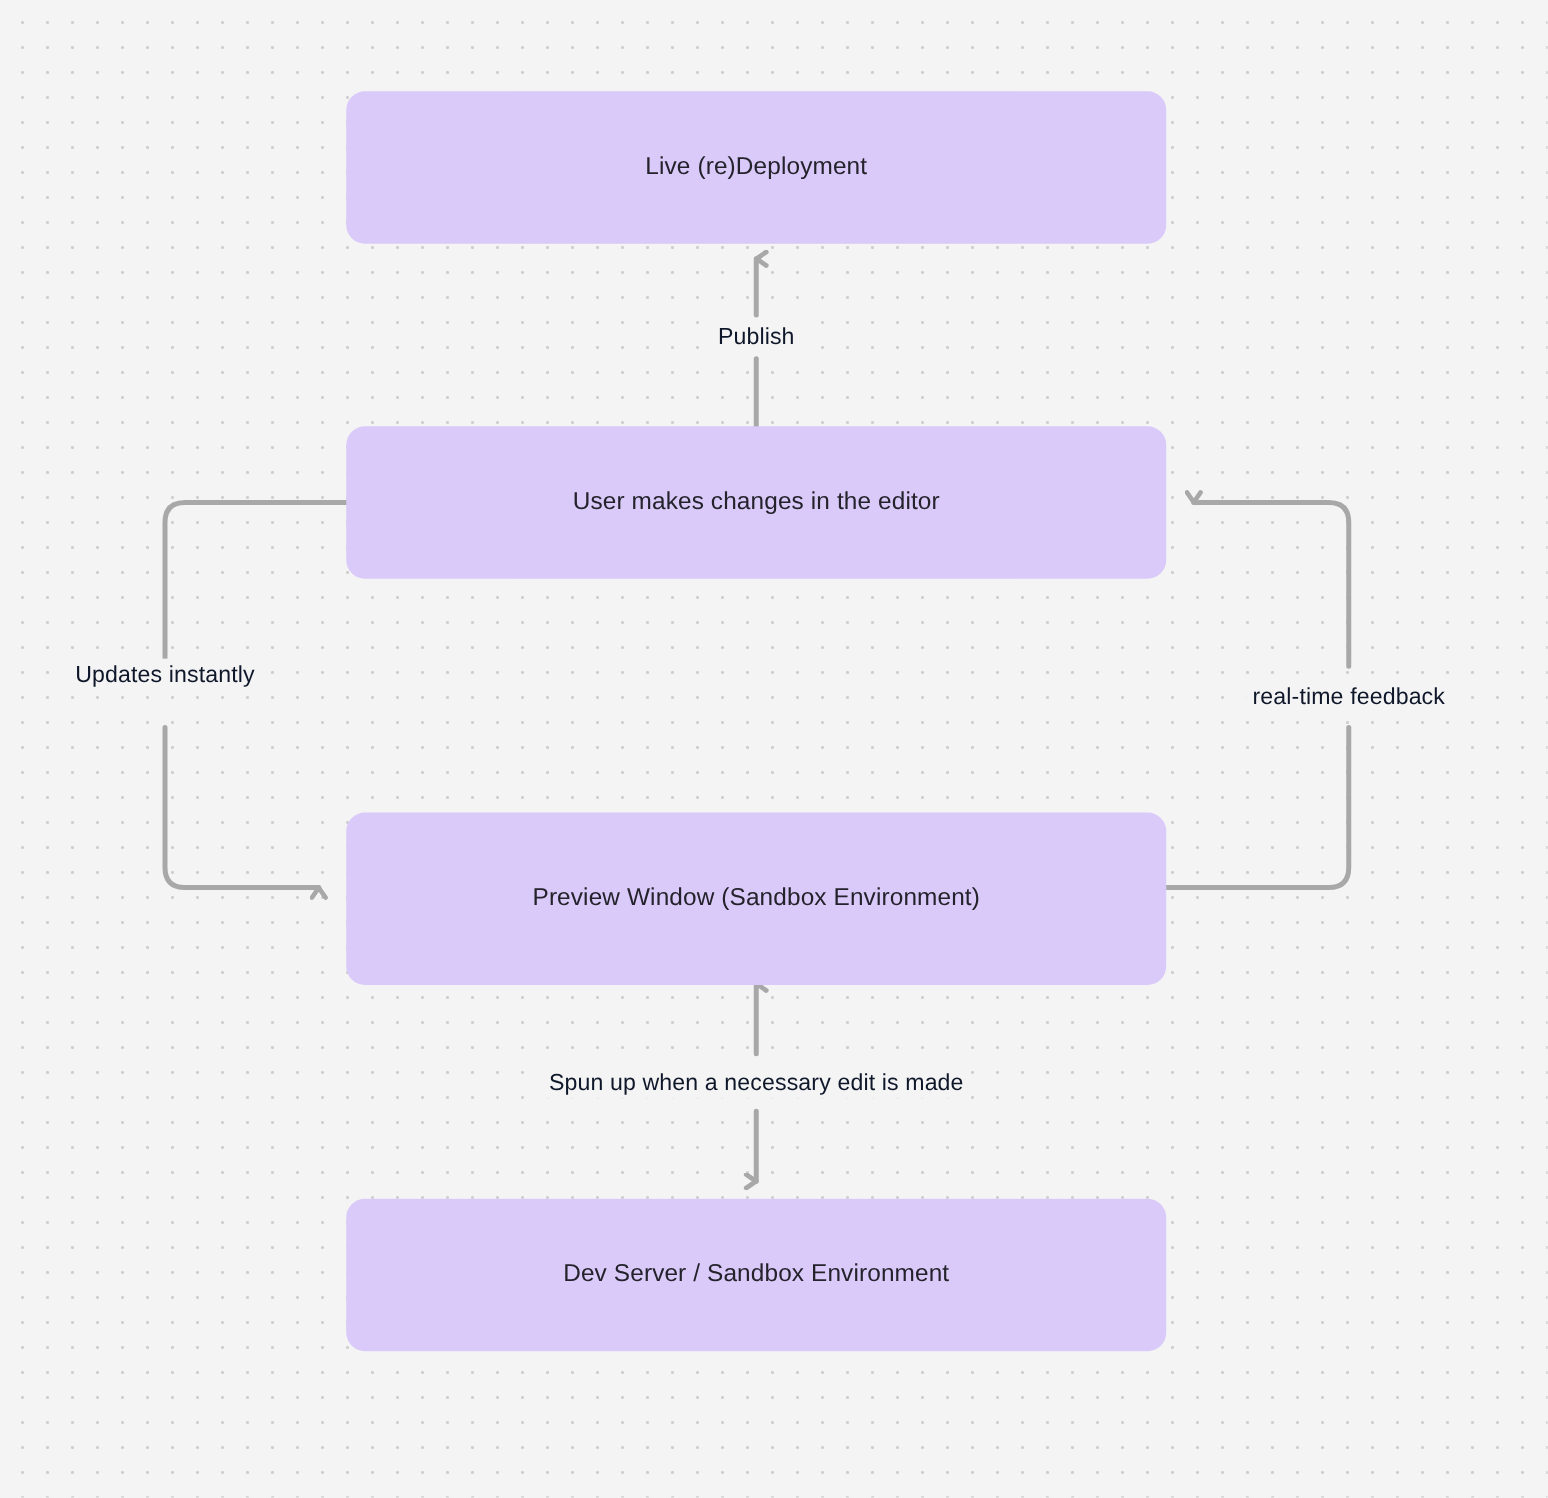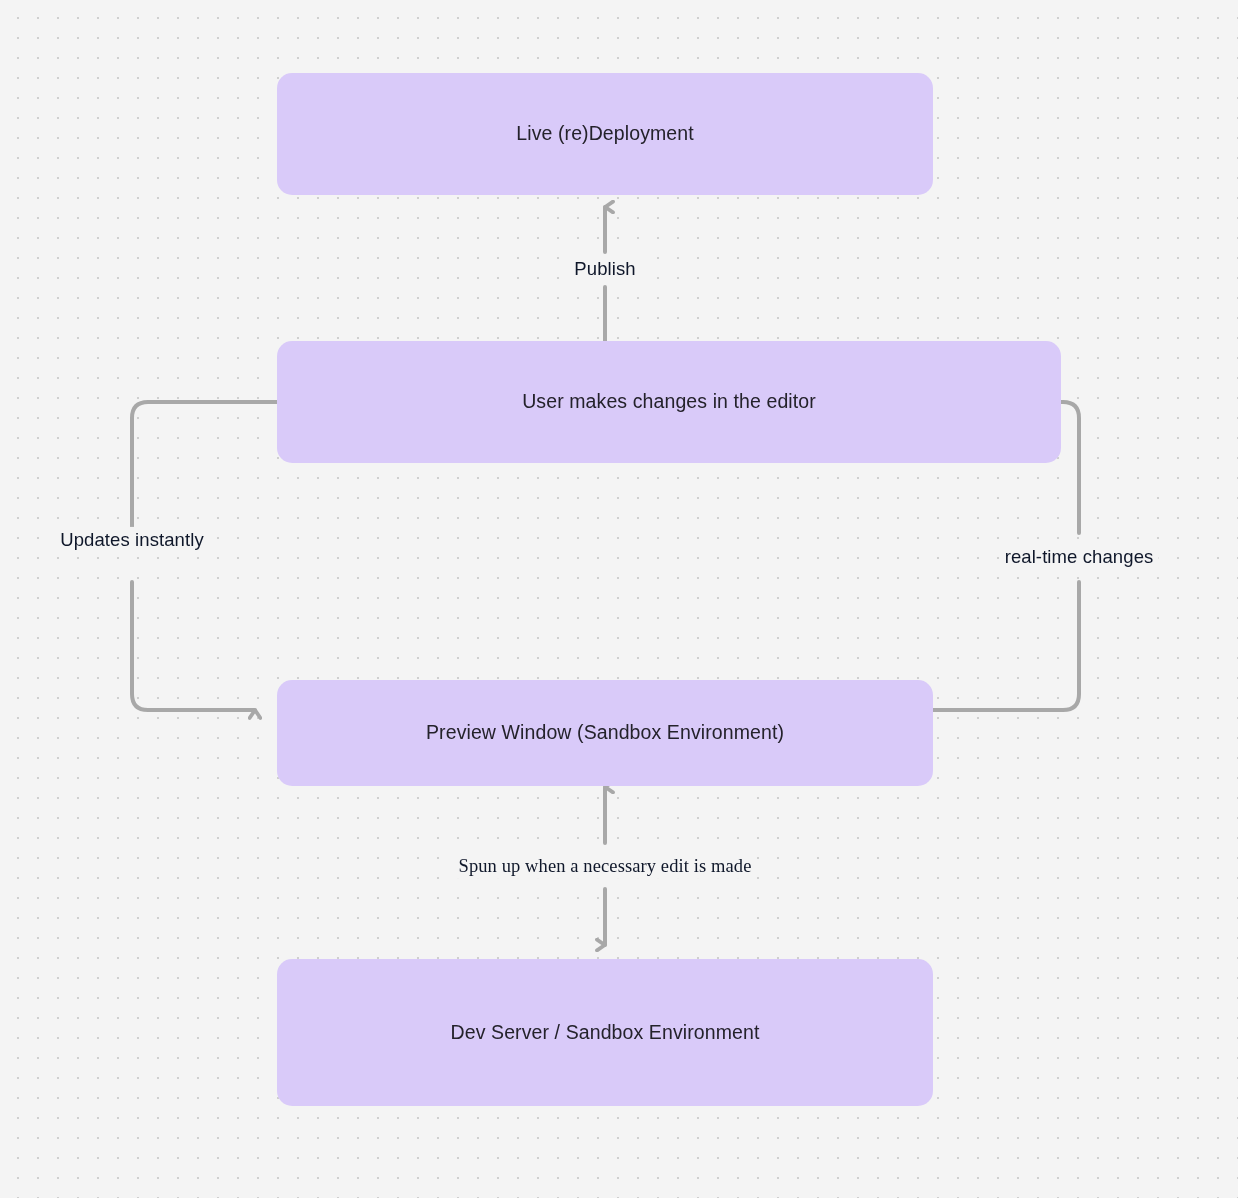--- a/index.html
+++ b/index.html
@@ -59,29 +59,29 @@
     color: #0f172a;
     letter-spacing: 0.1px;
     white-space: nowrap;
     background-color: #f4f4f4;
     padding: 2px 5px;
     transform: translate(-50%, -50%);
   }
 
   
   #node-live       { left: 277px; top: 73px;  width: 656px; height: 122px; }
-  #node-editor     { left: 277px; top: 341px; width: 784px; height: 122px; }
-  #node-preview    { left: 277px; top: 680px; width: 656px; height: 106px; }
-  #node-devserver  { left: 277px; top: 959px; width: 656px; height: 147px; align-items: center; }
+  #node-editor     { left: 277px; top: 341px; width: 656px; height: 122px; }
+  #node-preview    { left: 277px; top: 650px; width: 656px; height: 138px; }
+  #node-devserver  { left: 277px; top: 959px; width: 656px; height: 122px; align-items: center; }
 
   
   #label-publish          { left: 605px; top: 269px; }
   #label-updates-instantly{ left: 132px; top: 540px; text-align: center; }
   #label-realtime-feedback{ left: 1079px; top: 557px; }
-  #label-spun-up          { left: 605px; top: 866px; font-family: Liberation Serif, serif; }
+  #label-spun-up          { left: 605px; top: 866px; }
 </style>
 </head>
 <body>
 
 <div id="canvas">
 
   <svg id="edges" viewBox="0 0 1238 1198" width="1238" height="1198" xmlns="http://www.w3.org/2000/svg">
 
     <defs>
       <marker id="arrowUp" markerWidth="14" markerHeight="14" refX="7" refY="3.2" orient="auto-start-reverse" markerUnits="userSpaceOnUse">
@@ -127,17 +127,17 @@
   </div>
 
   <div class="node" id="node-devserver">
     <span class="node-label">Dev Server / Sandbox Environment</span>
   </div>
 
   <div class="edge-label" id="label-publish">Publish</div>
 
   <div class="edge-label" id="label-updates-instantly">Updates instantly</div>
 
-  <div class="edge-label" id="label-realtime-feedback">real-time changes</div>
+  <div class="edge-label" id="label-realtime-feedback">real-time feedback</div>
 
   <div class="edge-label" id="label-spun-up">Spun up when a necessary edit is made</div>
 
 </div>
 
 </body></html>

